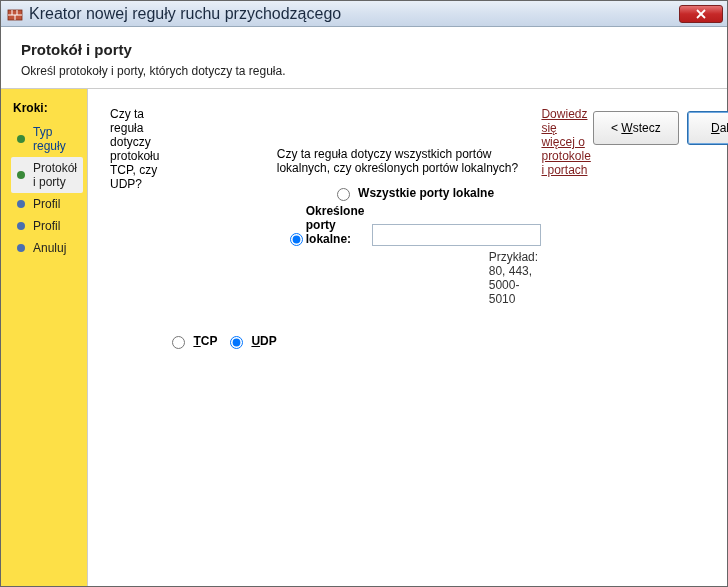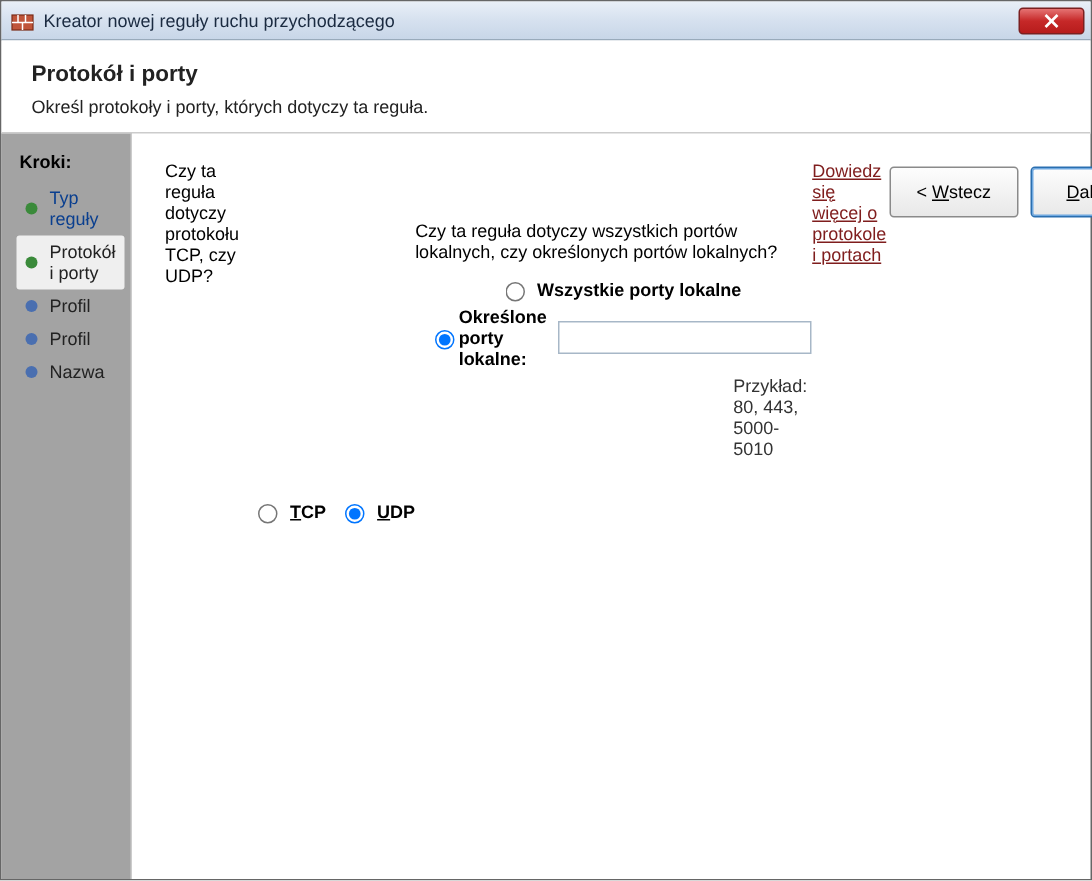--- a/index.html
+++ b/index.html
@@ -23,21 +23,21 @@
     height: 26px;
     background: linear-gradient(to bottom, #e9eff7 0%, #d6e1ef 50%, #c8d6e8 100%);
     border-bottom: 1px solid #9ab;
     display: flex;
     align-items: center;
     padding: 0 4px 0 6px;
   }
   .titlebar .title-text {
     margin-left: 6px;
     color: #1a2a40;
-    font-size: 12px;
+    font-size: 16px;
     flex: 1;
     white-space: nowrap;
   }
   .title-icon {
     width: 16px; height: 16px;
     display: inline-block;
     position: relative;
   }
   .close-btn {
     width: 44px; height: 18px;
@@ -69,21 +69,21 @@
   }
 
   .body-row {
     flex: 1;
     display: flex;
     min-height: 0;
   }
   .sidebar {
     width: 196px;
     border-right: 1px solid #ccc;
-    background: #a3a3a3;
+    background: #fde047;
     padding: 8px 4px 8px 10px;
   }
   .steps-hdr {
     font-weight: bold;
     font-size: 12px;
     margin: 4px 0 6px 2px;
   }
   .step {
     display: flex;
     align-items: center;
@@ -128,21 +128,21 @@
     font-weight: bold;
     cursor: pointer;
   }
   .radio-row label .ul { text-decoration: underline; }
 
   .section2 {
     margin-top: 40px;
   }
   .ports-row {
     display: flex;
-    align-items: center;
+    align-items: flex-end;
     margin: 3px 0 3px 8px;
   }
   .ports-row label {
     font-weight: bold;
     margin-right: 8px;
     cursor: pointer;
   }
   .ports-input {
     flex: 1;
     max-width: 290px;
@@ -236,21 +236,21 @@
       <div class="step">
         <span class="bullet pending"></span>
         <span class="label">Profil</span>
       </div>
       <div class="step">
         <span class="bullet pending"></span>
         <span class="label">Profil</span>
       </div>
       <div class="step">
         <span class="bullet pending"></span>
-        <span class="label">Nazwa</span>
+        <span class="label">Anuluj</span>
       </div>
     </div>
 
     <div class="main">
 
       <div class="question">Czy ta reguła dotyczy protokołu TCP, czy UDP?</div>
 
       <div class="radio-row">
         <input type="radio" name="proto" id="tcp" style="">
         <label for="tcp"><span class="ul">T</span><span>CP</span></label>

